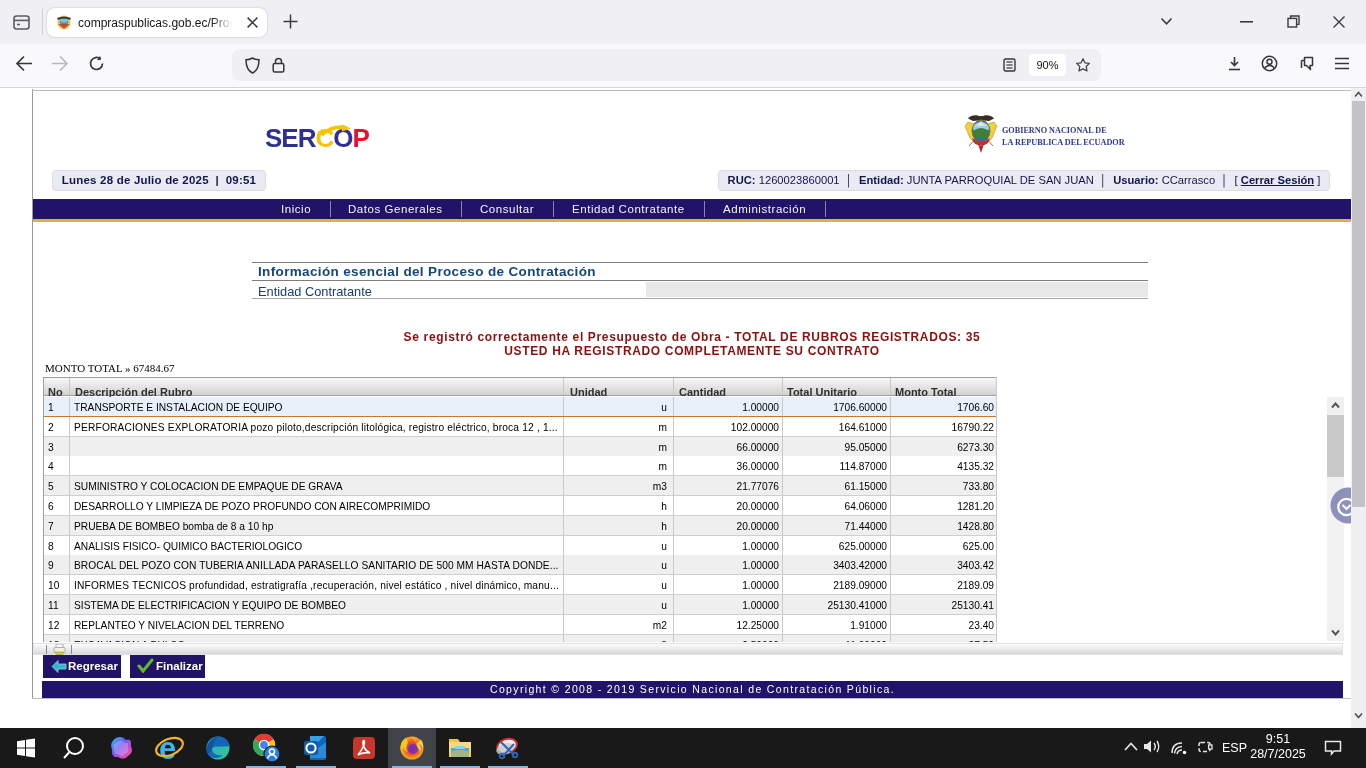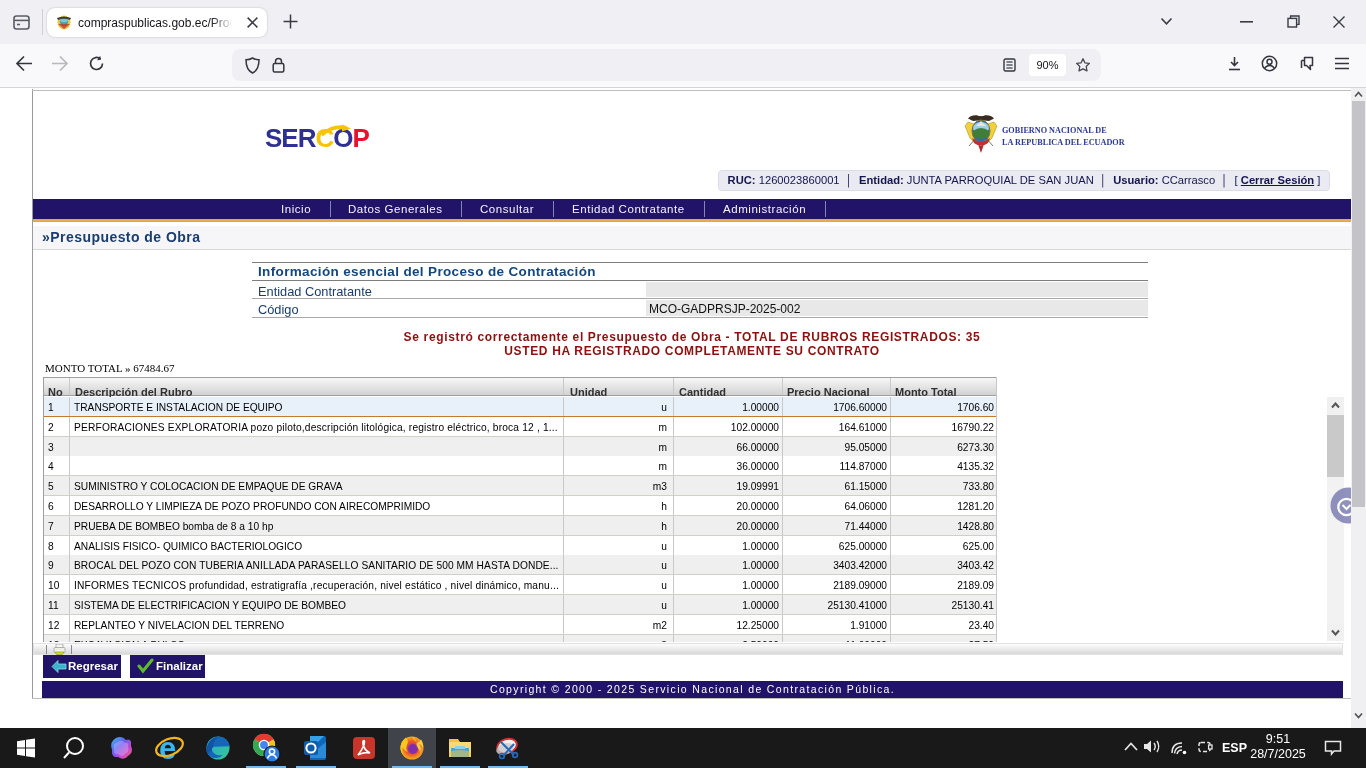--- a/index.html
+++ b/index.html
@@ -199,59 +199,52 @@
     <ellipse cx="17" cy="19" rx="9" ry="11" fill="#2a6db5" stroke="#8a7430" stroke-width="1"></ellipse>
     <ellipse cx="17" cy="16" rx="8" ry="6" fill="#9ad0e8"></ellipse>
     <path d="M9 19 Q17 13 25 19 L25 24 Q17 30 9 24 Z" fill="#3f7d3a"></path>
     <path d="M12 14 L17 9 L22 14 Z" fill="#e8e4da"></path>
     <path d="M8 26 Q17 33 26 26 L24 31 Q17 36 10 31 Z" fill="#c03030"></path>
     <path d="M14 32 L17 41 L20 32 Q17 35 14 32 Z" fill="#b02828"></path>
     <path d="M5 34 L12 26 M29 34 L22 26" stroke="#555" stroke-width=".8"></path>
   </svg>
   <div class="abs" style="left:984px;top:37px;font-family:'Liberation Serif',serif;font-size:8.2px;font-weight:bold;color:#2b3990;line-height:11.8px;letter-spacing:0px">
     GOBIERNO NACIONAL DE<br>LA REPUBLICA DEL ECUADOR</div>
+  <div id="datebox">Lunes 28 de Julio de 2025&nbsp; | &nbsp;09:51</div>
   <div id="userbox"><b>RUC:</b> 1260023860001 &nbsp;│&nbsp; <b>Entidad:</b> JUNTA PARROQUIAL DE SAN JUAN &nbsp;│&nbsp; <b>Usuario:</b> CCarrasco &nbsp;│&nbsp; [ <b style="text-decoration:underline">Cerrar Sesión</b> ]</div>
   <div id="menubar">
     <span class="mitem" style="left:248px">Inicio</span>
     <span class="mitem" style="left:315px">Datos Generales</span>
     <span class="mitem" style="left:447px">Consultar</span>
     <span class="mitem" style="left:539px">Entidad Contratante</span>
     <span class="mitem" style="left:690px">Administración</span>
     <span class="msep" style="left:297px"></span>
     <span class="msep" style="left:428px"></span>
     <span class="msep" style="left:520px"></span>
     <span class="msep" style="left:671px"></span>
     <span class="msep" style="left:792px"></span>
   </div>
-  <div id="crumb">
-      <span>»Presupuesto de Obra</span>
-    </div>
   <div id="infotab">
     <div class="h">
         <span>Información esencial del Proceso de Contratación</span>
       </div>
     <div class="r1">
         <div class="gry"></div>
         <span class="lbl">Entidad Contratante</span>
-      </div>
-    <div class="r2">
-        <div class="gry"></div>
-        <span class="lbl">Código</span>
-        <span class="val">MCO-GADPRSJP-2025-002</span>
       </div>
   </div>
   <div id="msg">Se registró correctamente el Presupuesto de Obra - TOTAL DE RUBROS REGISTRADOS: 35<br>USTED HA REGISTRADO COMPLETAMENTE SU CONTRATO</div>
   <div id="monto">MONTO TOTAL » 67484.67</div>
   <div id="bigtab">
     <div id="thead">
       <span class="th" style="left:4px">No</span>
       <span class="th" style="left:31px">Descripción del Rubro</span>
       <span class="th" style="left:526px">Unidad</span>
       <span class="th" style="left:635px">Cantidad</span>
-      <span class="th" style="left:743px">Precio Nacional</span>
+      <span class="th" style="left:743px">Total Unitario</span>
       <span class="th" style="left:851px">Monto Total</span>
       <span class="vline" style="left:25px"></span>
       <span class="vline" style="left:519px"></span>
       <span class="vline" style="left:629px"></span>
       <span class="vline" style="left:738px"></span>
       <span class="vline" style="left:846px"></span>
     </div>
 
   <div class="row sel" style="top:20px">
         <span class="c" style="left:4px">1</span>
@@ -300,21 +293,21 @@
         <span class="vline" style="left:25px"></span>
         <span class="vline" style="left:519px"></span>
         <span class="vline" style="left:629px"></span>
         <span class="vline" style="left:738px"></span>
         <span class="vline" style="left:846px"></span>
       </div>
       <div class="row odd" style="top:99.2px">
         <span class="c" style="left:4px">5</span>
         <span class="c" style="left:30px;max-width:486px;overflow:hidden">SUMINISTRO Y COLOCACION DE EMPAQUE DE GRAVA</span>
         <span class="c rj" style="left:521px;width:102px">m3</span>
-        <span class="c rj" style="left:630px;width:105px">19.09991</span>
+        <span class="c rj" style="left:630px;width:105px">21.77076</span>
         <span class="c rj" style="left:739px;width:104px">61.15000</span>
         <span class="c rj" style="left:847px;width:103px">733.80</span>
         <span class="vline" style="left:25px"></span>
         <span class="vline" style="left:519px"></span>
         <span class="vline" style="left:629px"></span>
         <span class="vline" style="left:738px"></span>
         <span class="vline" style="left:846px"></span>
       </div>
       <div class="row" style="top:119px">
         <span class="c" style="left:4px">6</span>
@@ -446,21 +439,21 @@
       <path d="M7 0.5 L1 6.5 L7 12.5 L7 9 L15 9 L15 4 L7 4 Z" fill="#3bb3c8" stroke="#8ad8e8" stroke-width=".8"></path>
     </svg>
     <span style="margin-left:25px">Regresar</span>
   </div>
   <div class="navybtn" style="left:112px;width:75px">
     <svg class="abs" style="left:7px;top:3px" width="17" height="16" viewBox="0 0 17 16">
       <path d="M2 8 L6 13 L15 2" fill="none" stroke="#5dbb2a" stroke-width="3" stroke-linecap="round"></path>
     </svg>
     <span style="margin-left:26px">Finalizar</span>
   </div>
-  <div id="footer">Copyright © 2000 - 2025 Servicio Nacional de Contratación Pública.</div>
+  <div id="footer">Copyright © 2008 - 2019 Servicio Nacional de Contratación Pública.</div>
 
   <svg class="abs" style="left:1311px;top:398px" width="39" height="39" viewBox="0 0 39 39">
     <circle cx="19.5" cy="19.5" r="18" fill="#7779ae" opacity=".82"></circle>
     <circle cx="17.5" cy="21" r="8.2" fill="none" stroke="#fff" stroke-width="2.2"></circle>
     <path d="M13.5 19 L17.5 23 L21.5 19" fill="none" stroke="#fff" stroke-width="2"></path>
     <path d="M23 15 Q26 10 32 9.5 Q29 12 27.5 13 Q30 12.5 33 13.5 Q29.5 15 28 15.5 Q30 16 31 17.5 Q27 18 24.5 16.5 Z" fill="#fff"></path>
   </svg>
 </div>
 
 <div id="bscroll">
@@ -583,21 +576,21 @@
     <path d="M11 4 Q13.5 7.5 11 11 M14 2 Q17.5 7.5 14 13" stroke="#e8e8e8" stroke-width="1.4" fill="none"></path>
   </svg>
   <svg class="abs" style="left:1170px;top:11px" width="22" height="16" viewBox="0 0 22 16">
     <path d="M2 14 Q2 4 12 4 M4.5 14.5 Q5 8 12 7.5 M7 15 Q8 11 12 11" stroke="#e8e8e8" stroke-width="1.5" fill="none"></path>
     <circle cx="14.5" cy="13.5" r="1.8" fill="#fff"></circle>
   </svg>
   <svg class="abs" style="left:1196px;top:12px" width="19" height="14" viewBox="0 0 19 14">
     <rect x="3" y="2.5" width="11" height="9" rx="2" fill="none" stroke="#e8e8e8" stroke-width="1.5" stroke-dasharray="4 2.2"></rect>
     <rect x="12.6" y="5" width="3.4" height="4" fill="#191919" stroke="#e8e8e8" stroke-width="1.3"></rect>
   </svg>
-  <div class="abs" style="left:1222px;top:13px;width:36px;height:16px;color:#fff;font-size:12.5px;font-weight:bold">ESP</div>
+  <div class="abs" style="left:1222px;top:13px;width:36px;height:16px;color:#fff;font-size:12.5px;font-weight:normal">ESP</div>
   <div id="clock">
       <div style="margin-top:4px;line-height:15px">9:51</div>
       <div style="line-height:15px">28/7/2025</div>
     </div>
   <svg class="abs" style="left:1324px;top:12px" width="18" height="16" viewBox="0 0 18 16">
     <path d="M1.5 1.5 H16.5 V11 H10 L7.5 14 V11 H1.5 Z" fill="none" stroke="#e8e8e8" stroke-width="1.5"></path>
   </svg>
 </div>
 
 </body></html>

